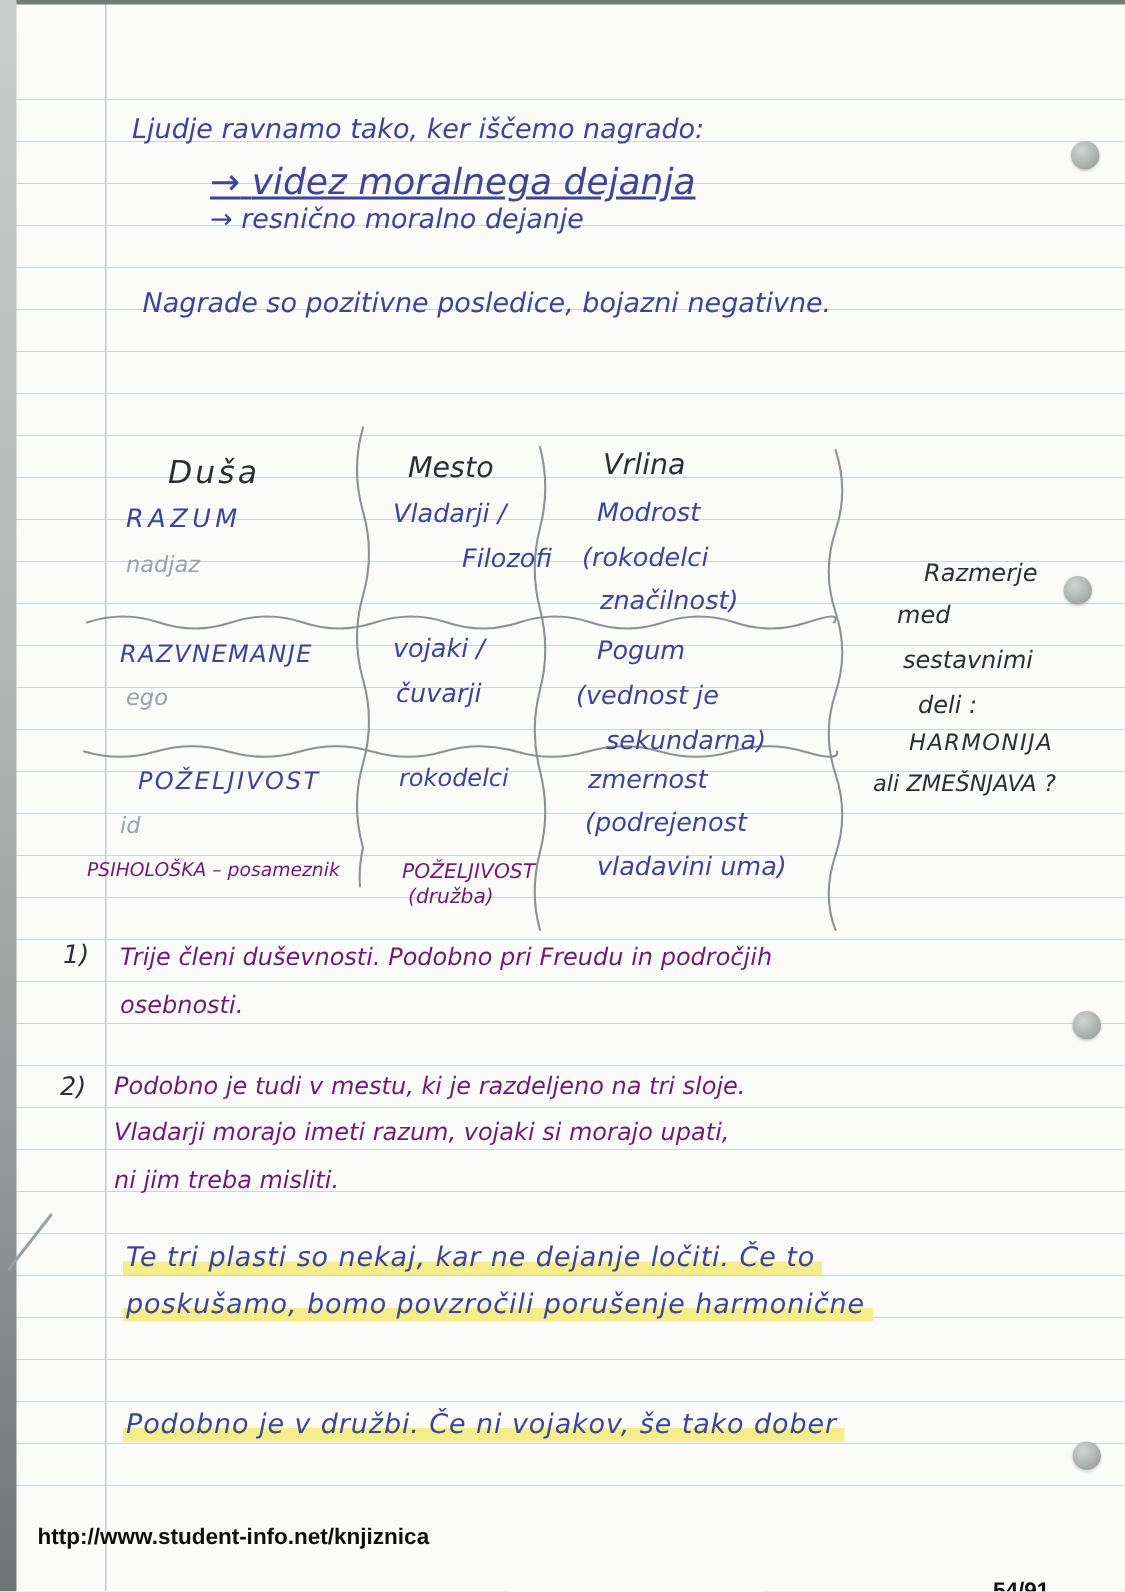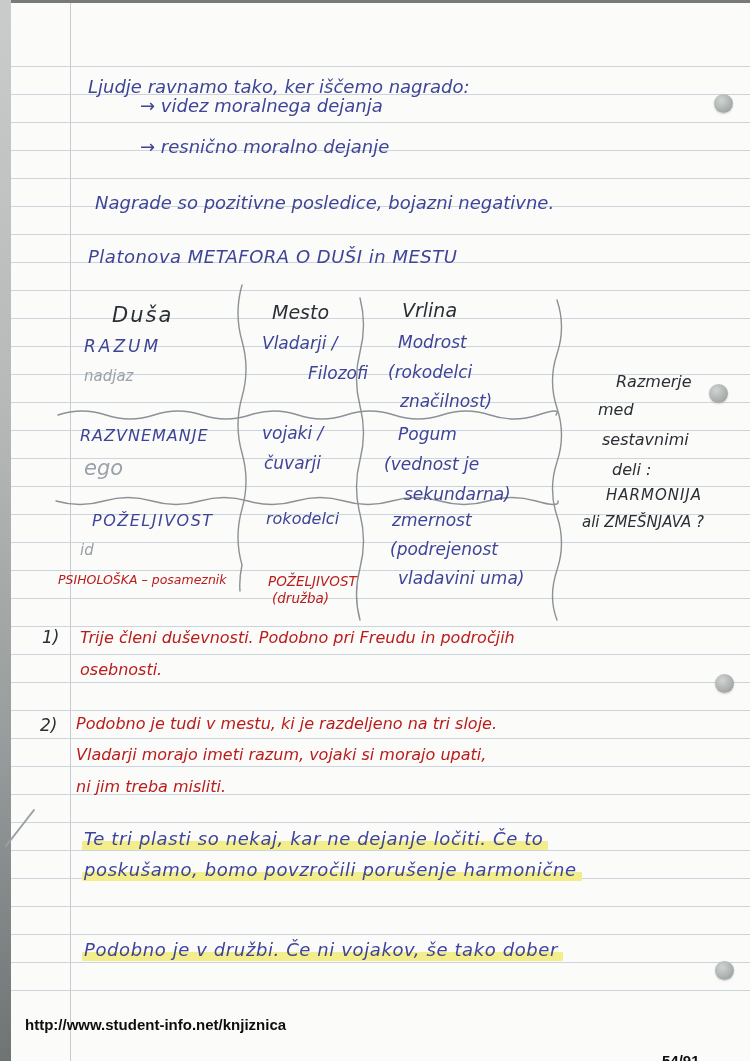--- a/index.html
+++ b/index.html
@@ -16,21 +16,21 @@
   .margin-line{position:absolute;left:70px;top:0;width:1px;height:1061px;background:#c7cbd1;}
   .top-edge{position:absolute;left:0;top:0;width:750px;height:3px;background:#767b7a;}
   .left-edge{position:absolute;left:0;top:0;width:11px;height:1061px;
     background:linear-gradient(180deg,#c9cccb 0%,#b6b9b8 38%,#979d9c 70%,#6e7473 100%);}
   .punch{position:absolute;width:19px;height:19px;border-radius:50%;
     background:radial-gradient(circle at 38% 33%,#d0d4d3 0%,#b2b7b6 48%,#8e9493 100%);
     box-shadow:0 1px 2px rgba(0,0,0,.18);}
   .txt{position:absolute;white-space:nowrap;font-style:italic;}
   .ink{color:#3e4497;}
   .black{color:#2b2e34;}
-  .pencil{color:#b91c1c;text-align:center;}
+  .pencil{color:#701a75;text-align:center;}
   .pencil-lt{color:#9aa1ab;}
   .hl{display:inline-block;background-image:linear-gradient(#f3ee8b,#f3ee8b);
       background-repeat:no-repeat;background-size:100% 9px;background-position:0 88%;
       padding:0 5px 3px 2px;}
   .footer{position:absolute;font-style:normal;font-family:"Liberation Sans",sans-serif;
       font-weight:700;font-size:15px;color:#0e0e0e;}
   svg.overlay{position:absolute;left:0;top:0;pointer-events:none;}
 </style>
 </head>
 <body>
@@ -52,30 +52,29 @@
       <path d="M242,285 q-8,28 0,56 t0,56 t0,56 t0,56 t0,56 q-3,14 -2,26"></path>
       <path d="M360,298 q7,27 0,54 t0,54 t0,54 t0,54 t0,54 t0,52"></path>
       <path d="M557,300 q9,27 0,54 t0,54 t0,54 t0,54 t0,54 t0,50"></path>
       <path d="M58,415 q24,-8 48,0 t48,0 t48,0 t48,0 t48,0 t48,0 t48,0 t48,0 t48,0 t48,0 t18,0"></path>
       <path d="M56,501 q24,7 48,0 t48,0 t48,0 t48,0 t48,0 t48,0 t48,0 t48,0 t48,0 t48,0 t22,0"></path>
     </g>
     <path d="M6,846 L34,810" stroke="#9aa0a5" stroke-width="2" fill="none" stroke-linecap="round"></path>
   </svg>
 
   <div class="txt ink" style="left:88px;top:76px;font-size:18px;">Ljudje ravnamo tako, ker iščemo nagrado:</div>
-  <div class="txt ink" style="left:140px;top:95px;font-size:18px;"><span>→</span> <span>videz moralnega dejanja</span></div>
+  <div class="txt ink" style="left:140px;top:107px;font-size:24px;text-decoration:underline;"><span>→</span> <span>videz moralnega dejanja</span></div>
   <div class="txt ink" style="left:140px;top:136px;font-size:18px;"><span>→</span> <span>resnično moralno dejanje</span></div>
   <div class="txt ink" style="left:95px;top:192px;font-size:18px;">Nagrade so pozitivne posledice, bojazni negativne.</div>
-  <div class="txt ink" style="left:88px;top:246px;font-size:18px;letter-spacing:.5px;">Platonova METAFORA O DUŠI in MESTU</div>
 
   <div class="txt black" style="left:112px;top:303px;font-size:21px;letter-spacing:2px;">Duša</div>
   <div class="txt ink" style="left:84px;top:336px;font-size:17px;letter-spacing:3px;">RAZUM</div>
   <div class="txt pencil-lt" style="left:84px;top:367px;font-size:15px;">nadjaz</div>
   <div class="txt ink" style="left:80px;top:426px;font-size:16px;letter-spacing:1px;">RAZVNEMANJE</div>
-  <div class="txt pencil-lt" style="left:84px;top:456px;font-size:21px;">ego</div>
+  <div class="txt pencil-lt" style="left:84px;top:456px;font-size:15px;">ego</div>
   <div class="txt ink" style="left:92px;top:511px;font-size:16px;letter-spacing:1.5px;">POŽELJIVOST</div>
   <div class="txt pencil-lt" style="left:80px;top:541px;font-size:15px;">id</div>
   <div class="txt pencil" style="left:58px;top:572px;font-size:12.5px;">PSIHOLOŠKA – posameznik</div>
 
   <div class="txt black" style="left:272px;top:301px;font-size:19px;">Mesto</div>
   <div class="txt ink" style="left:262px;top:333px;font-size:17px;">Vladarji /</div>
   <div class="txt ink" style="left:268px;top:363px;font-size:17px;margin-left:40px;">Filozofi</div>
   <div class="txt ink" style="left:262px;top:423px;font-size:17px;">vojaki /</div>
   <div class="txt ink" style="left:264px;top:453px;font-size:17px;">čuvarji</div>
   <div class="txt ink" style="left:266px;top:509px;font-size:16px;">rokodelci</div>

